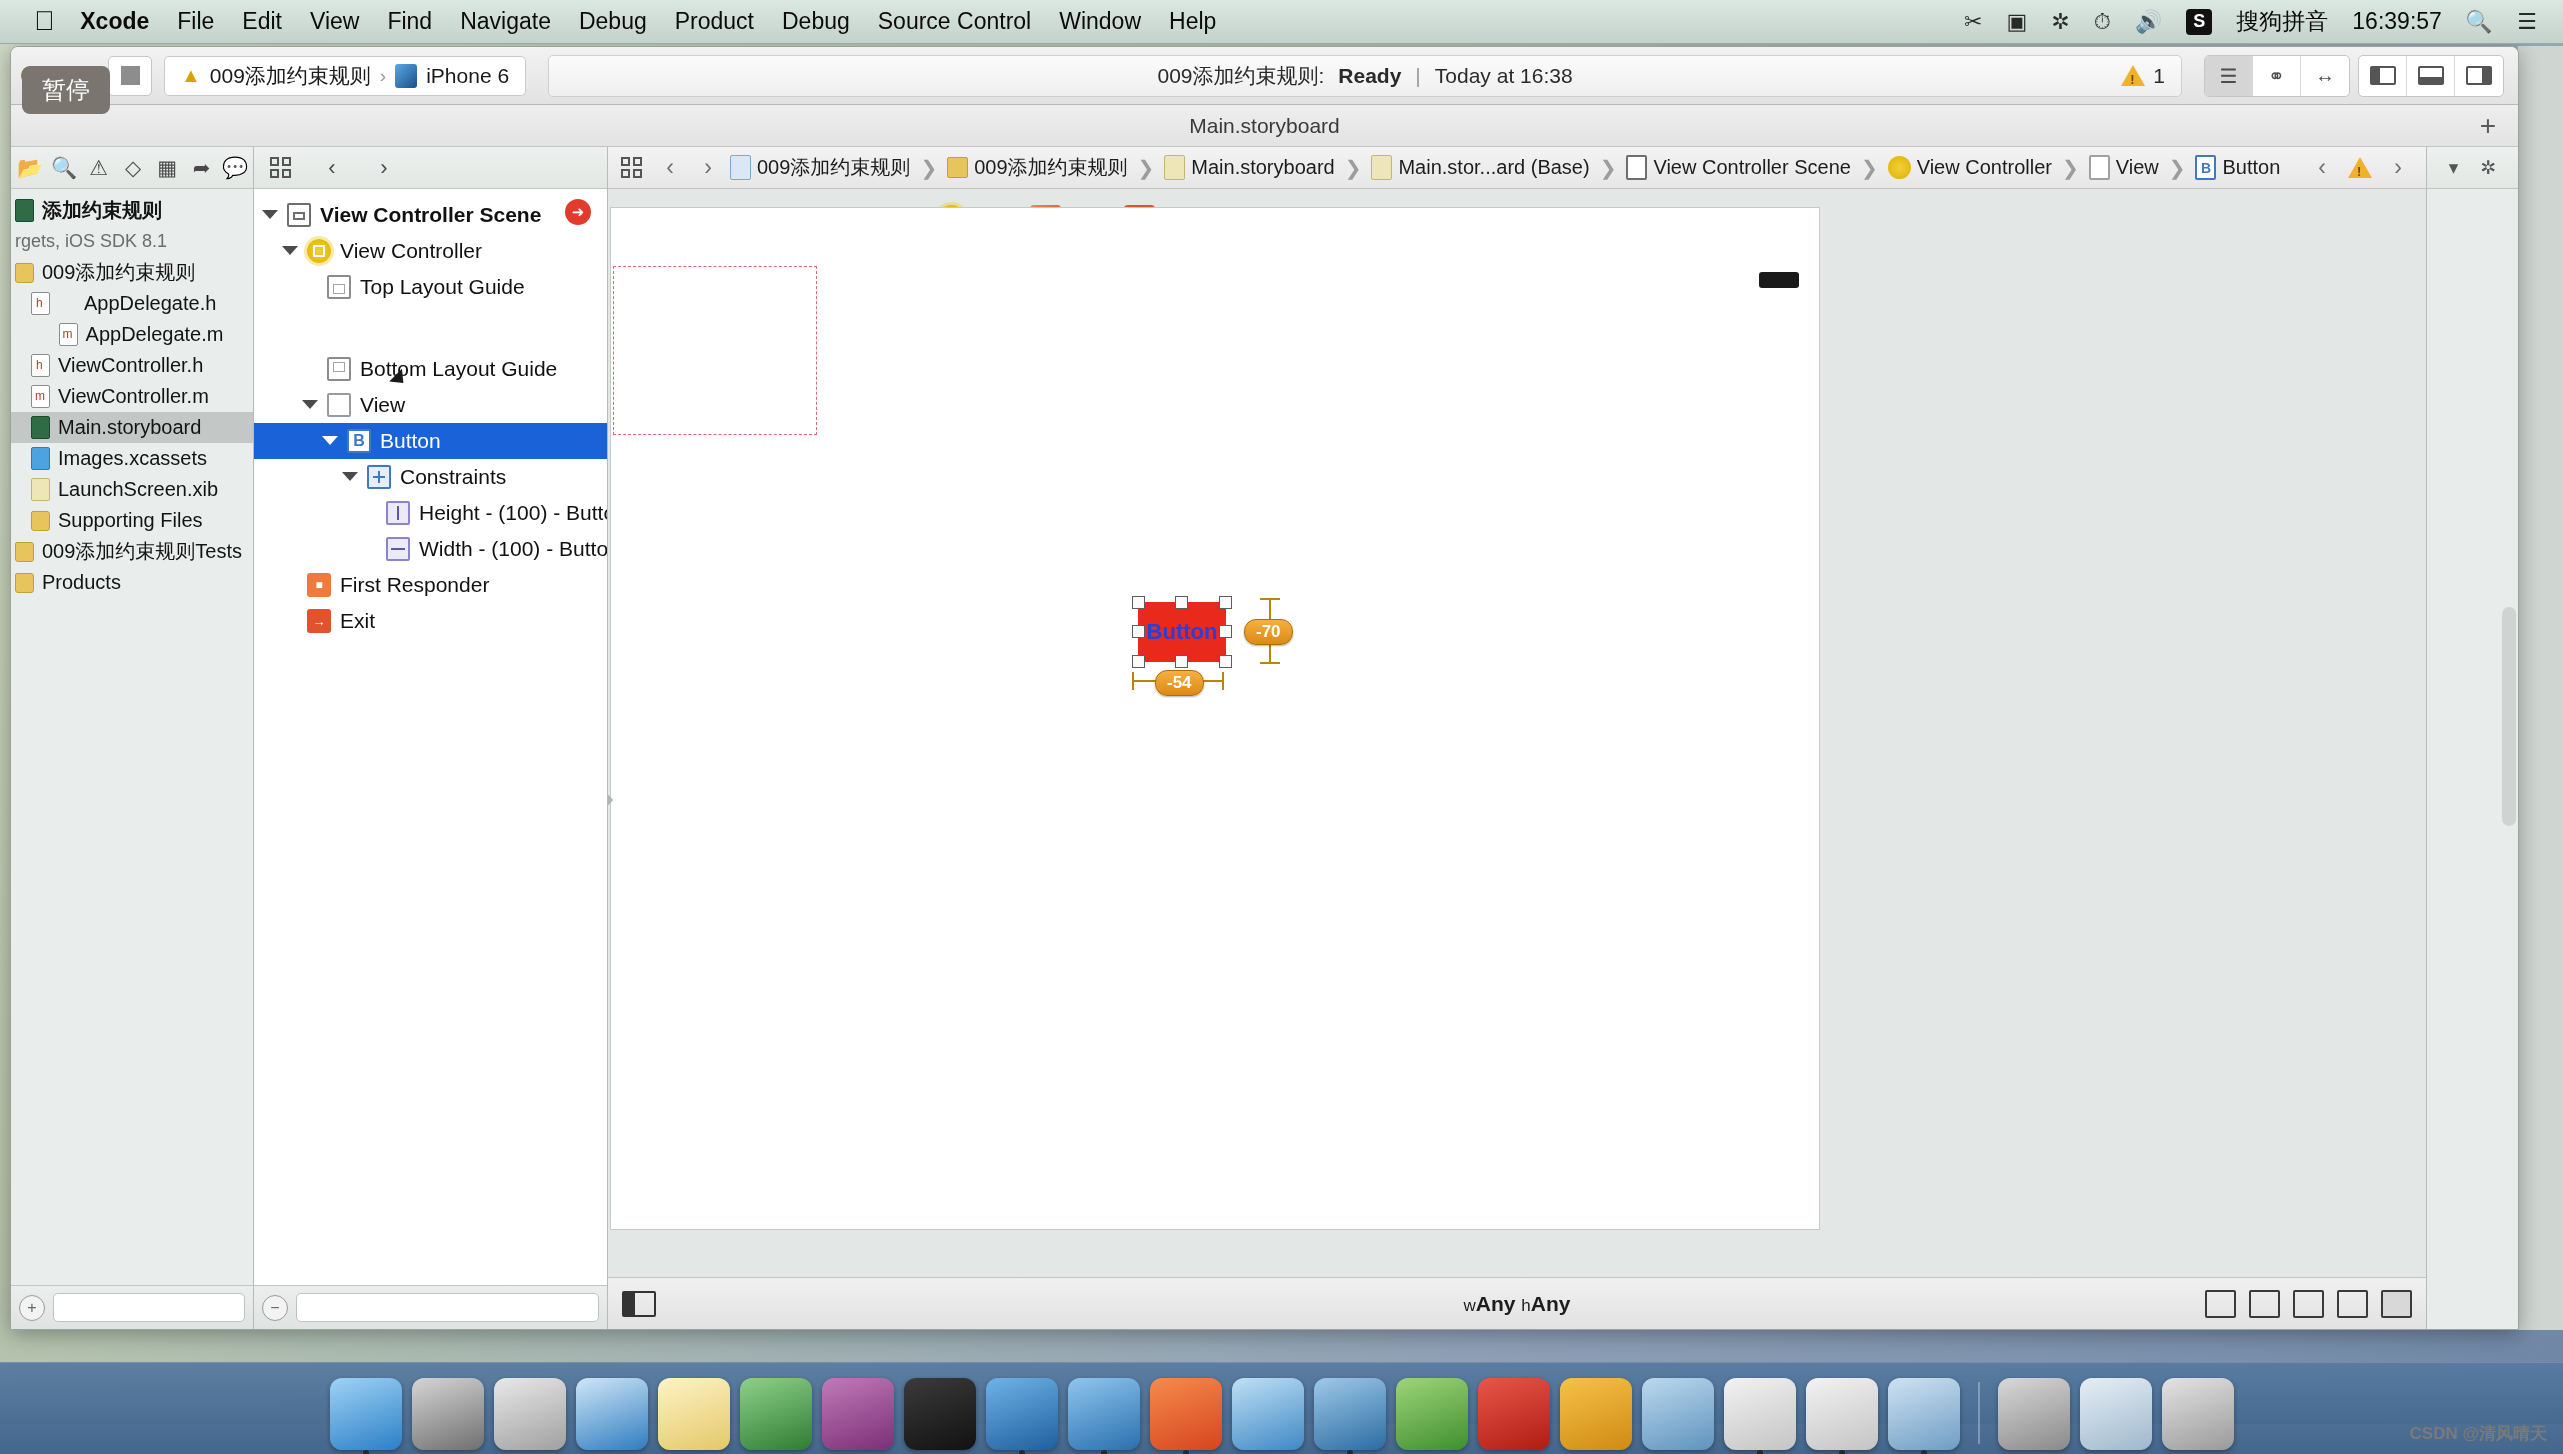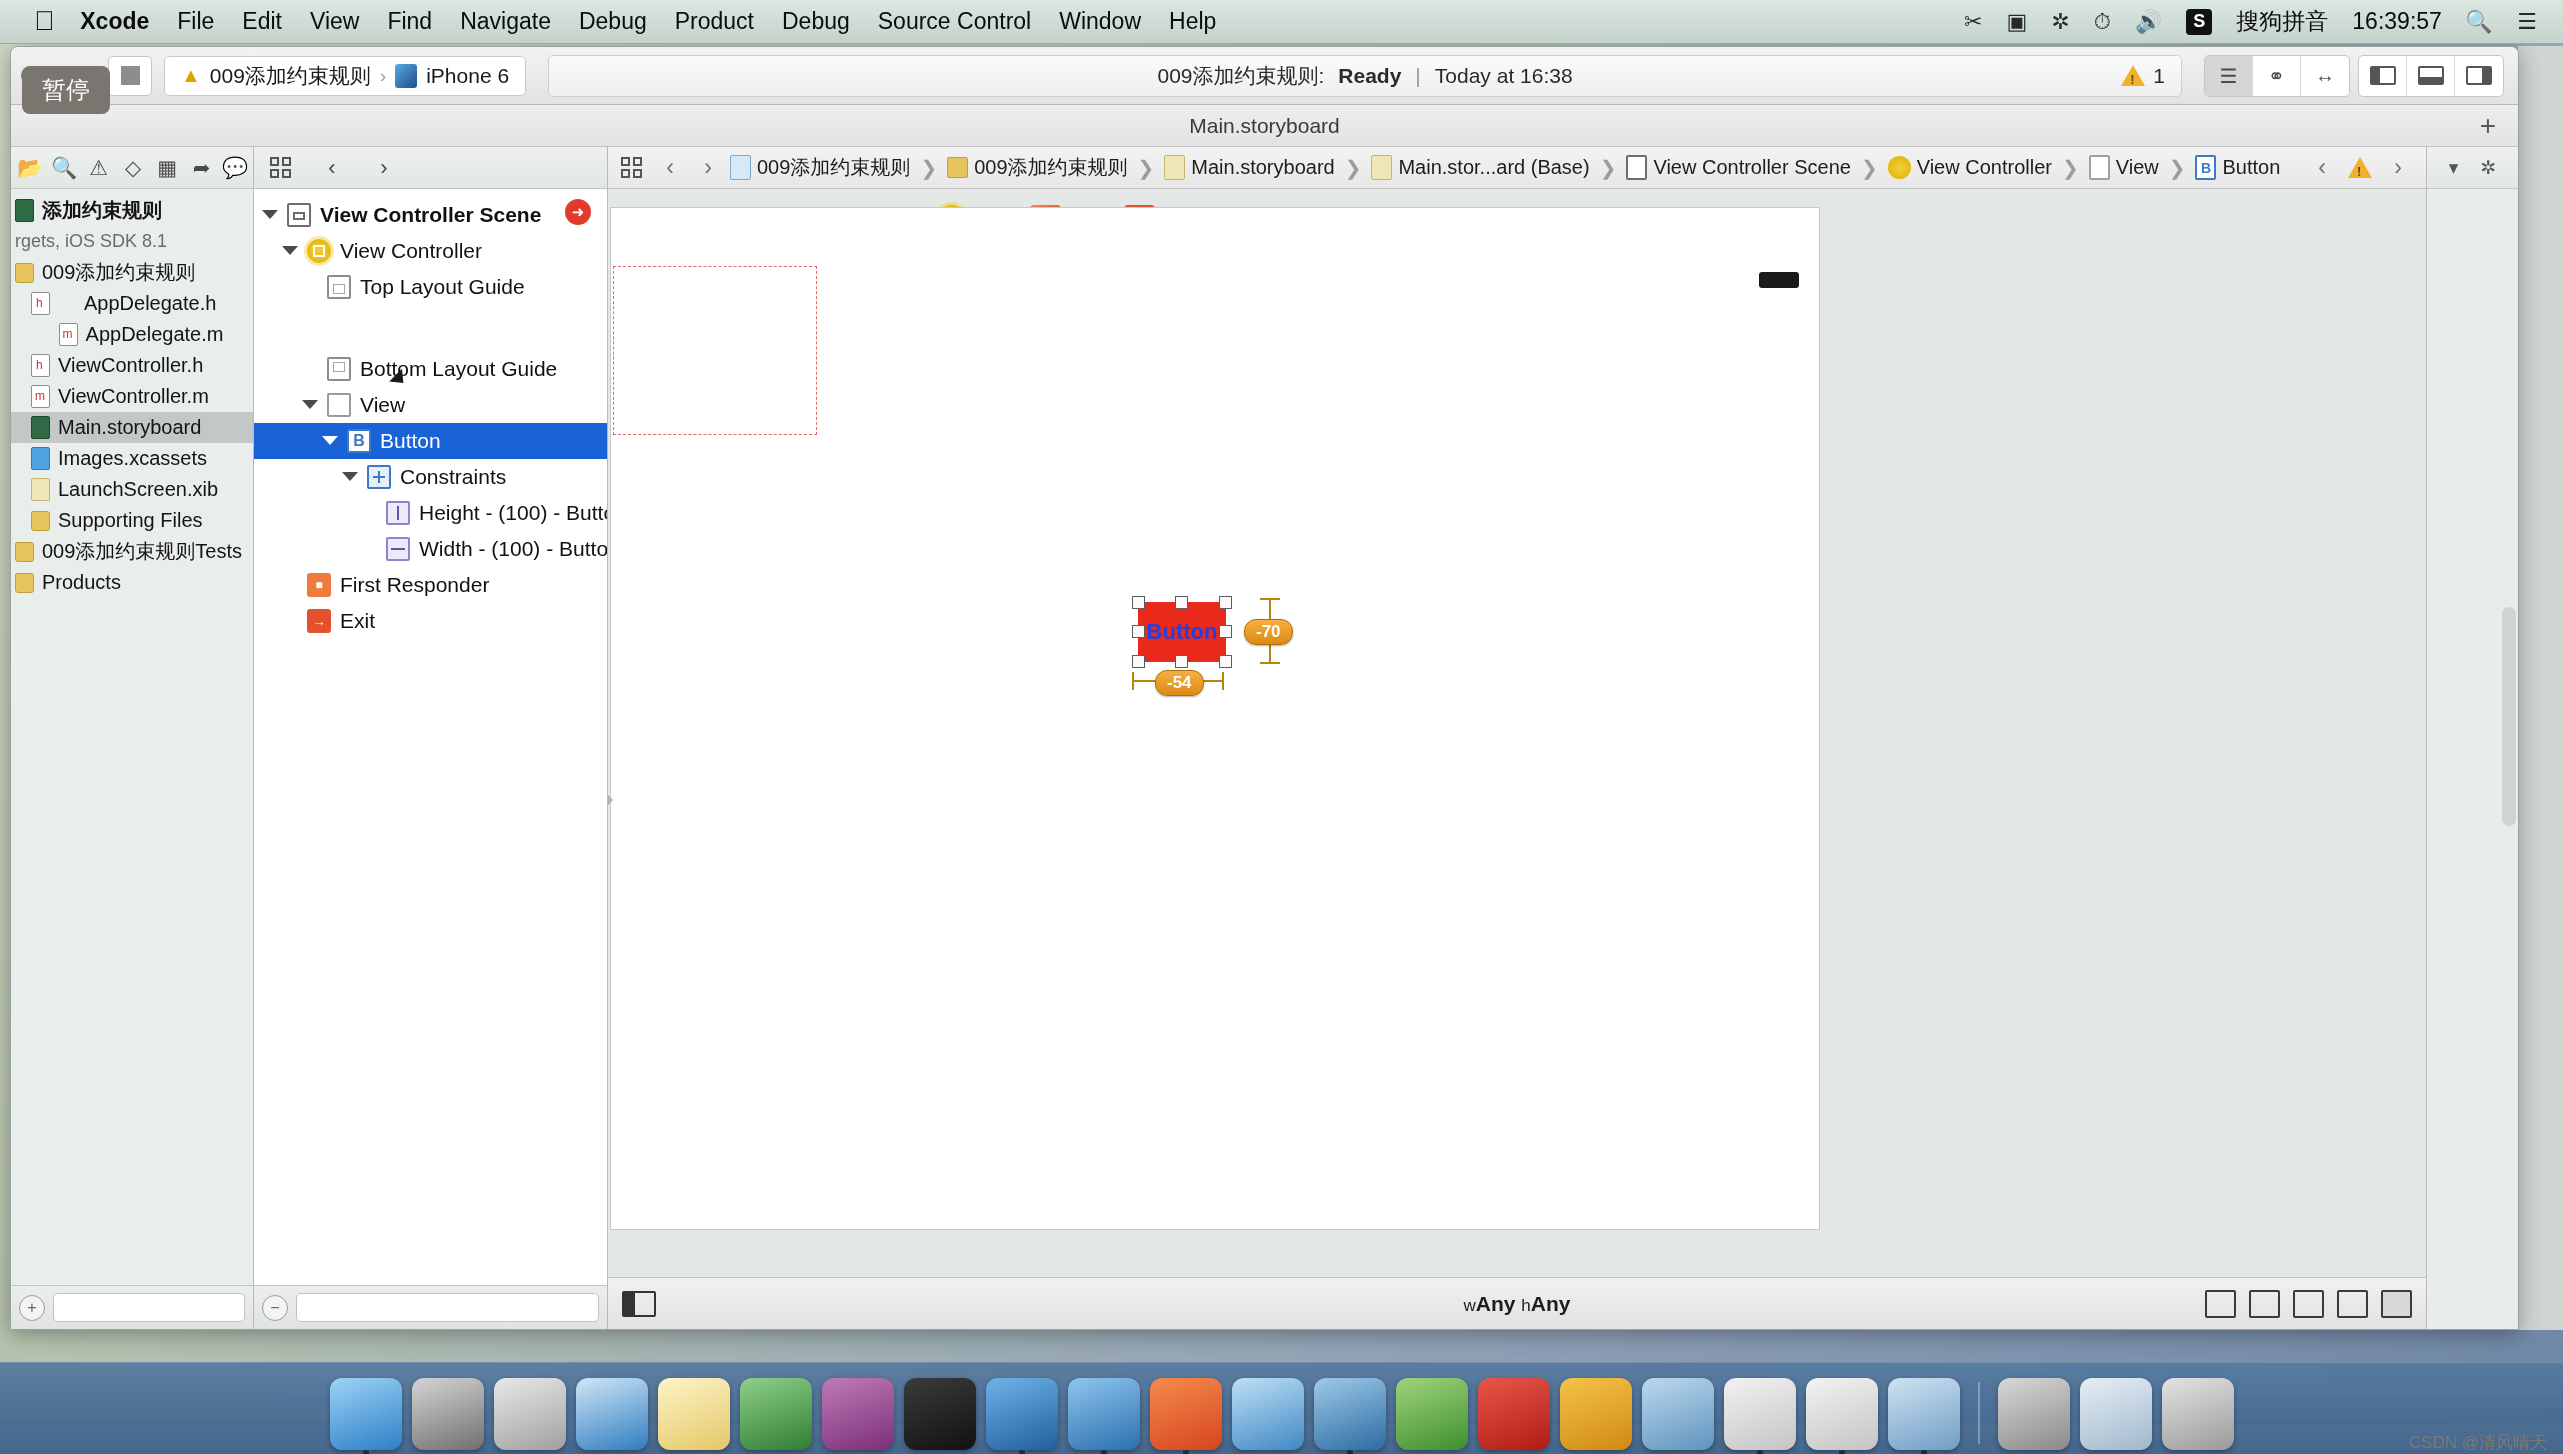--- a/index.html
+++ b/index.html
@@ -274,21 +274,21 @@
     border-top:1px solid rgba(255,255,255,.28);
     display:flex; align-items:flex-end; justify-content:center; gap:10px;
     padding-bottom:4px; z-index:50;
   }
   .dk { width:72px;height:72px;border-radius:12px; position:relative; flex:none;
     box-shadow:0 2px 5px rgba(0,0,0,.33); }
   .dk .run { position:absolute; bottom:-6px; left:50%; transform:translateX(-50%);
     width:6px;height:6px;border-radius:50%;background:#1d2a38; }
   .dk-sep { width:2px; height:62px; background:rgba(255,255,255,.3); margin:0 8px 6px; }
   .bottom-strip { position:absolute; left:0; bottom:0; width:2563px; height:30px; background:#dde3e0; z-index:45;}
-  .watermark { position:absolute; right:16px; bottom:0; font-size:17px; color:#7a7a7a; z-index:70; }
+  .watermark { position:absolute; right:16px; bottom:9px; font-size:17px; color:#7a7a7a; z-index:70;font-weight:bold; }
   .side-right-strip { position:absolute; right:0; top:46px; width:46px; height:1284px; background:#cfd6d2;
     border-left:1px solid #adb5b1; z-index:15; }
 </style>
 </head>
 <body>
 
 <div id="desktop"></div>
 
 <div id="menubar">
   <span class="mb-apple"></span>

